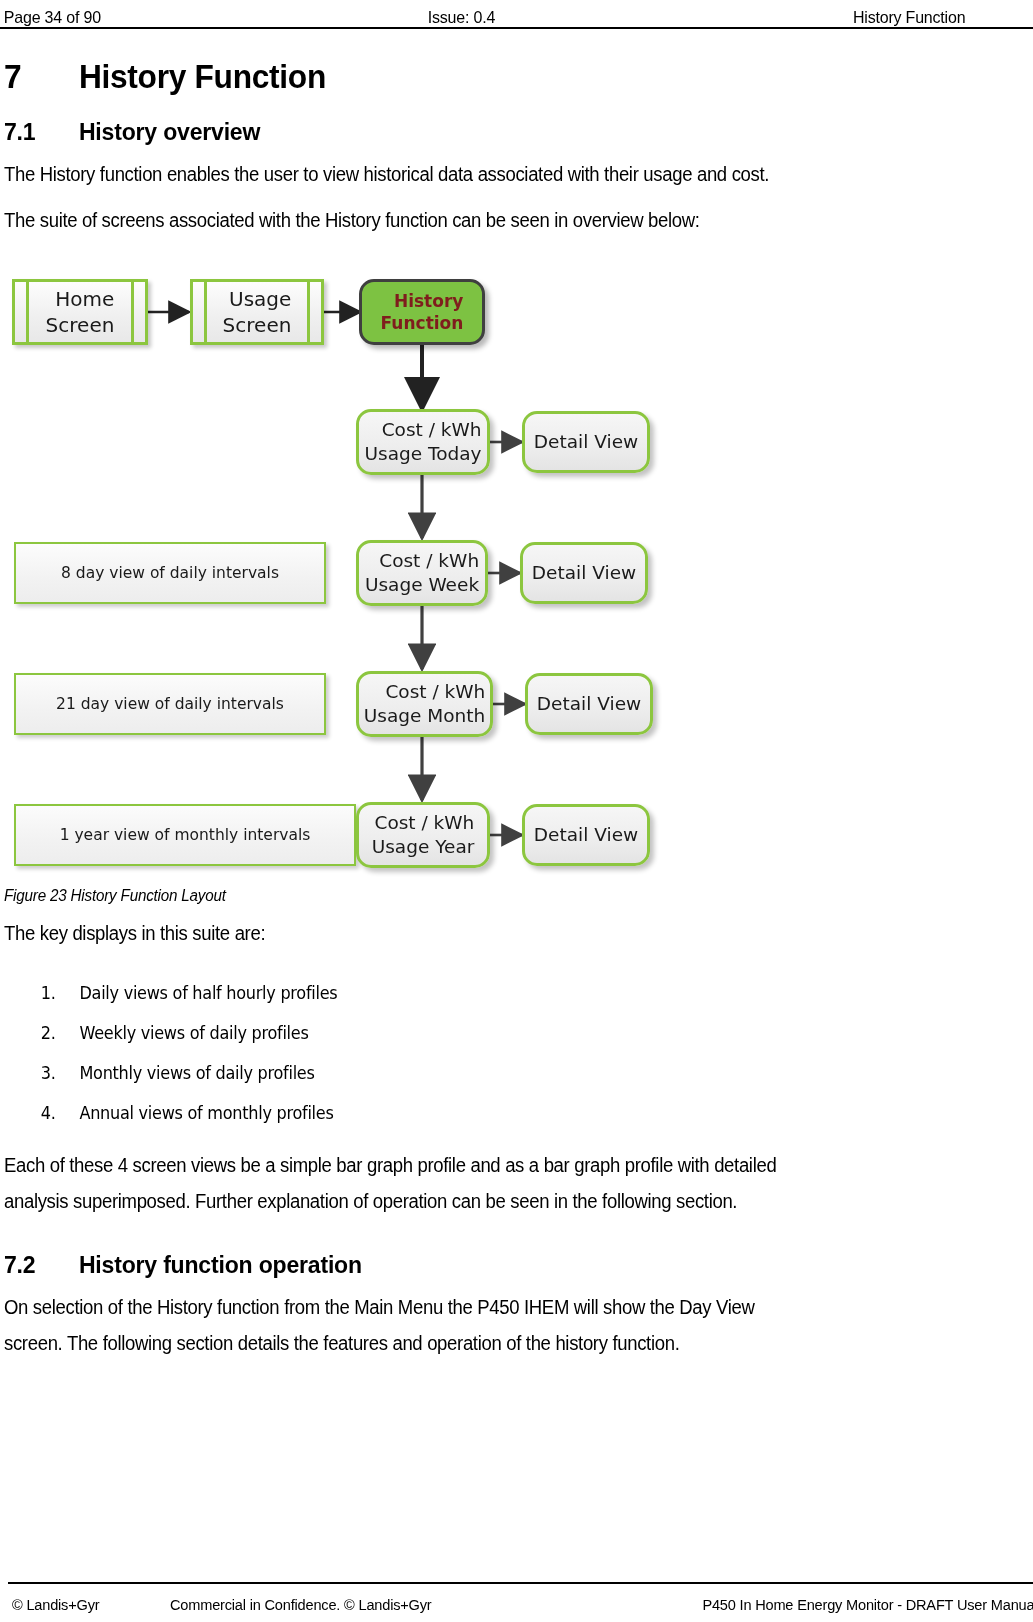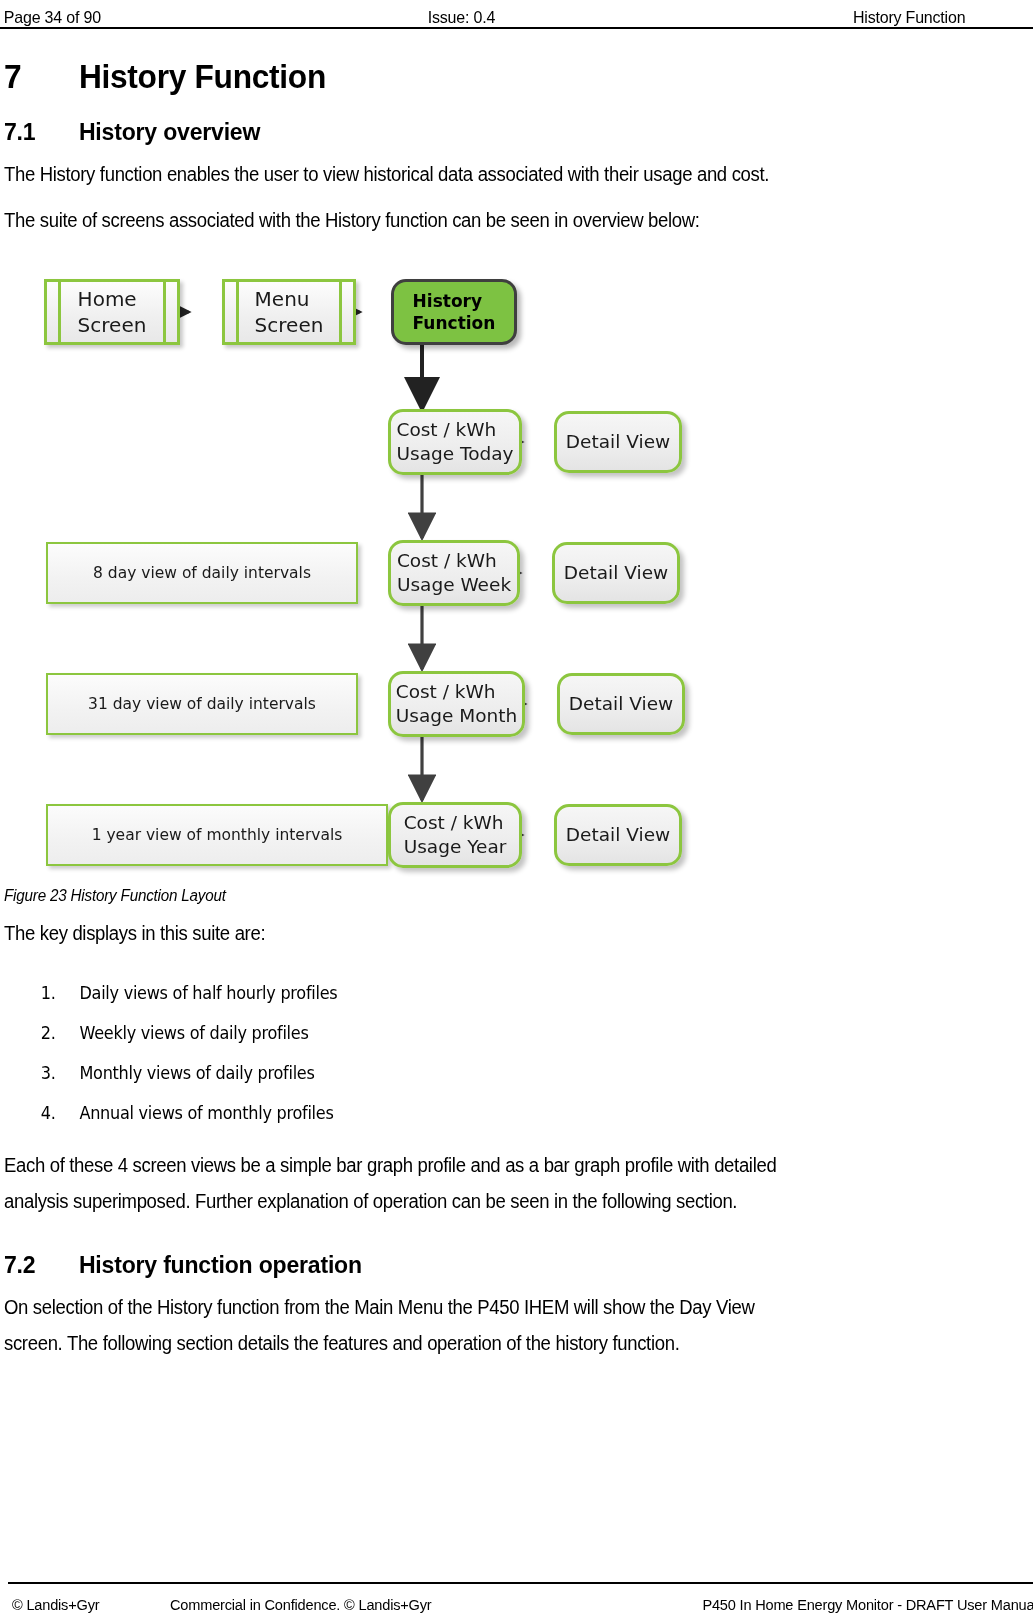--- a/index.html
+++ b/index.html
@@ -105,24 +105,23 @@
     margin-top: 28px;
     font-family: "DejaVu Sans", sans-serif;
   }
   .diagram svg { position: absolute; left: 0; top: 0; }
 
   .dg-box {
     position: absolute;
     display: flex;
     align-items: center;
     justify-content: center;
-    text-align: left;
+    text-align: right;
     line-height: 1.32;
     white-space: pre-line;
-    margin-left: 32px;
   }
 
   
   .shape-process {
     border: 3px solid #8CC63F;
     background: linear-gradient(180deg, #fdfdfd 0%, #f0f0f0 55%, #e8e8e8 100%);
     box-shadow: 3px 3px 4px rgba(0,0,0,0.22);
     font-size: 20px;
     color: #1a1a1a;
   }
@@ -136,21 +135,21 @@
   }
   .shape-process::before { left: 11px; }
   .shape-process::after  { right: 11px; }
 
   
   .shape-hero {
     border: 3px solid #3f3f3f;
     border-radius: 15px;
     background: #7DC242;
     box-shadow: 4px 4px 5px rgba(0,0,0,0.28);
-    color: #000000;
+    color: #7f1d1d;
     font-size: 17px;
     font-weight: bold;
   }
 
   
   .shape-round {
     border: 3px solid #8CC63F;
     border-radius: 15px;
     background: linear-gradient(180deg, #f6f6f6 0%, #ededed 60%, #e4e4e4 100%);
     box-shadow: 4px 4px 5px rgba(0,0,0,0.24);
@@ -239,35 +238,35 @@
 
       <line x1="489" y1="438" x2="521" y2="438" stroke="#404040" stroke-width="2.6" marker-end="url(#ahg)"></line>
 
       <line x1="418" y1="471" x2="418" y2="534" stroke="#404040" stroke-width="3.2" marker-end="url(#ahg)"></line>
 
       <line x1="486" y1="569" x2="518" y2="569" stroke="#404040" stroke-width="2.6" marker-end="url(#ahg)"></line>
     </svg>
 
     <div class="dg-box shape-process" style="left:8px;  top:13px;  width:136px; height:66px;">Home
 Screen</div>
-    <div class="dg-box shape-process" style="left:186px; top:13px; width:134px; height:66px;">Menu
+    <div class="dg-box shape-process" style="left:186px; top:13px; width:134px; height:66px;">Usage
 Screen</div>
     <div class="dg-box shape-hero" style="left:355px; top:13px; width:126px; height:66px;">History
 Function</div>
 
     <div class="dg-box shape-round" style="left:352px; top:143px; width:134px; height:66px;">Cost / kWh
 Usage Today</div>
     <div class="dg-box shape-round" style="left:518px; top:145px; width:128px; height:62px;">Detail View</div>
 
     <div class="dg-box shape-note" style="left:10px; top:276px; width:312px; height:62px;">8 day view of daily intervals</div>
     <div class="dg-box shape-round" style="left:352px; top:274px; width:132px; height:66px;">Cost / kWh
 Usage Week</div>
     <div class="dg-box shape-round" style="left:516px; top:276px; width:128px; height:62px;">Detail View</div>
 
-    <div class="dg-box shape-note" style="left:10px; top:407px; width:312px; height:62px;">31 day view of daily intervals</div>
+    <div class="dg-box shape-note" style="left:10px; top:407px; width:312px; height:62px;">21 day view of daily intervals</div>
     <div class="dg-box shape-round" style="left:352px; top:405px; width:137px; height:66px;">Cost / kWh
 Usage Month</div>
     <div class="dg-box shape-round" style="left:521px; top:407px; width:128px; height:62px;">Detail View</div>
 
     <div class="dg-box shape-note" style="left:10px; top:538px; width:342px; height:62px;">1 year view of monthly intervals</div>
     <div class="dg-box shape-round" style="left:352px; top:536px; width:134px; height:66px;">Cost / kWh
 Usage Year</div>
     <div class="dg-box shape-round" style="left:518px; top:538px; width:128px; height:62px;">Detail View</div>
   </div>
 

